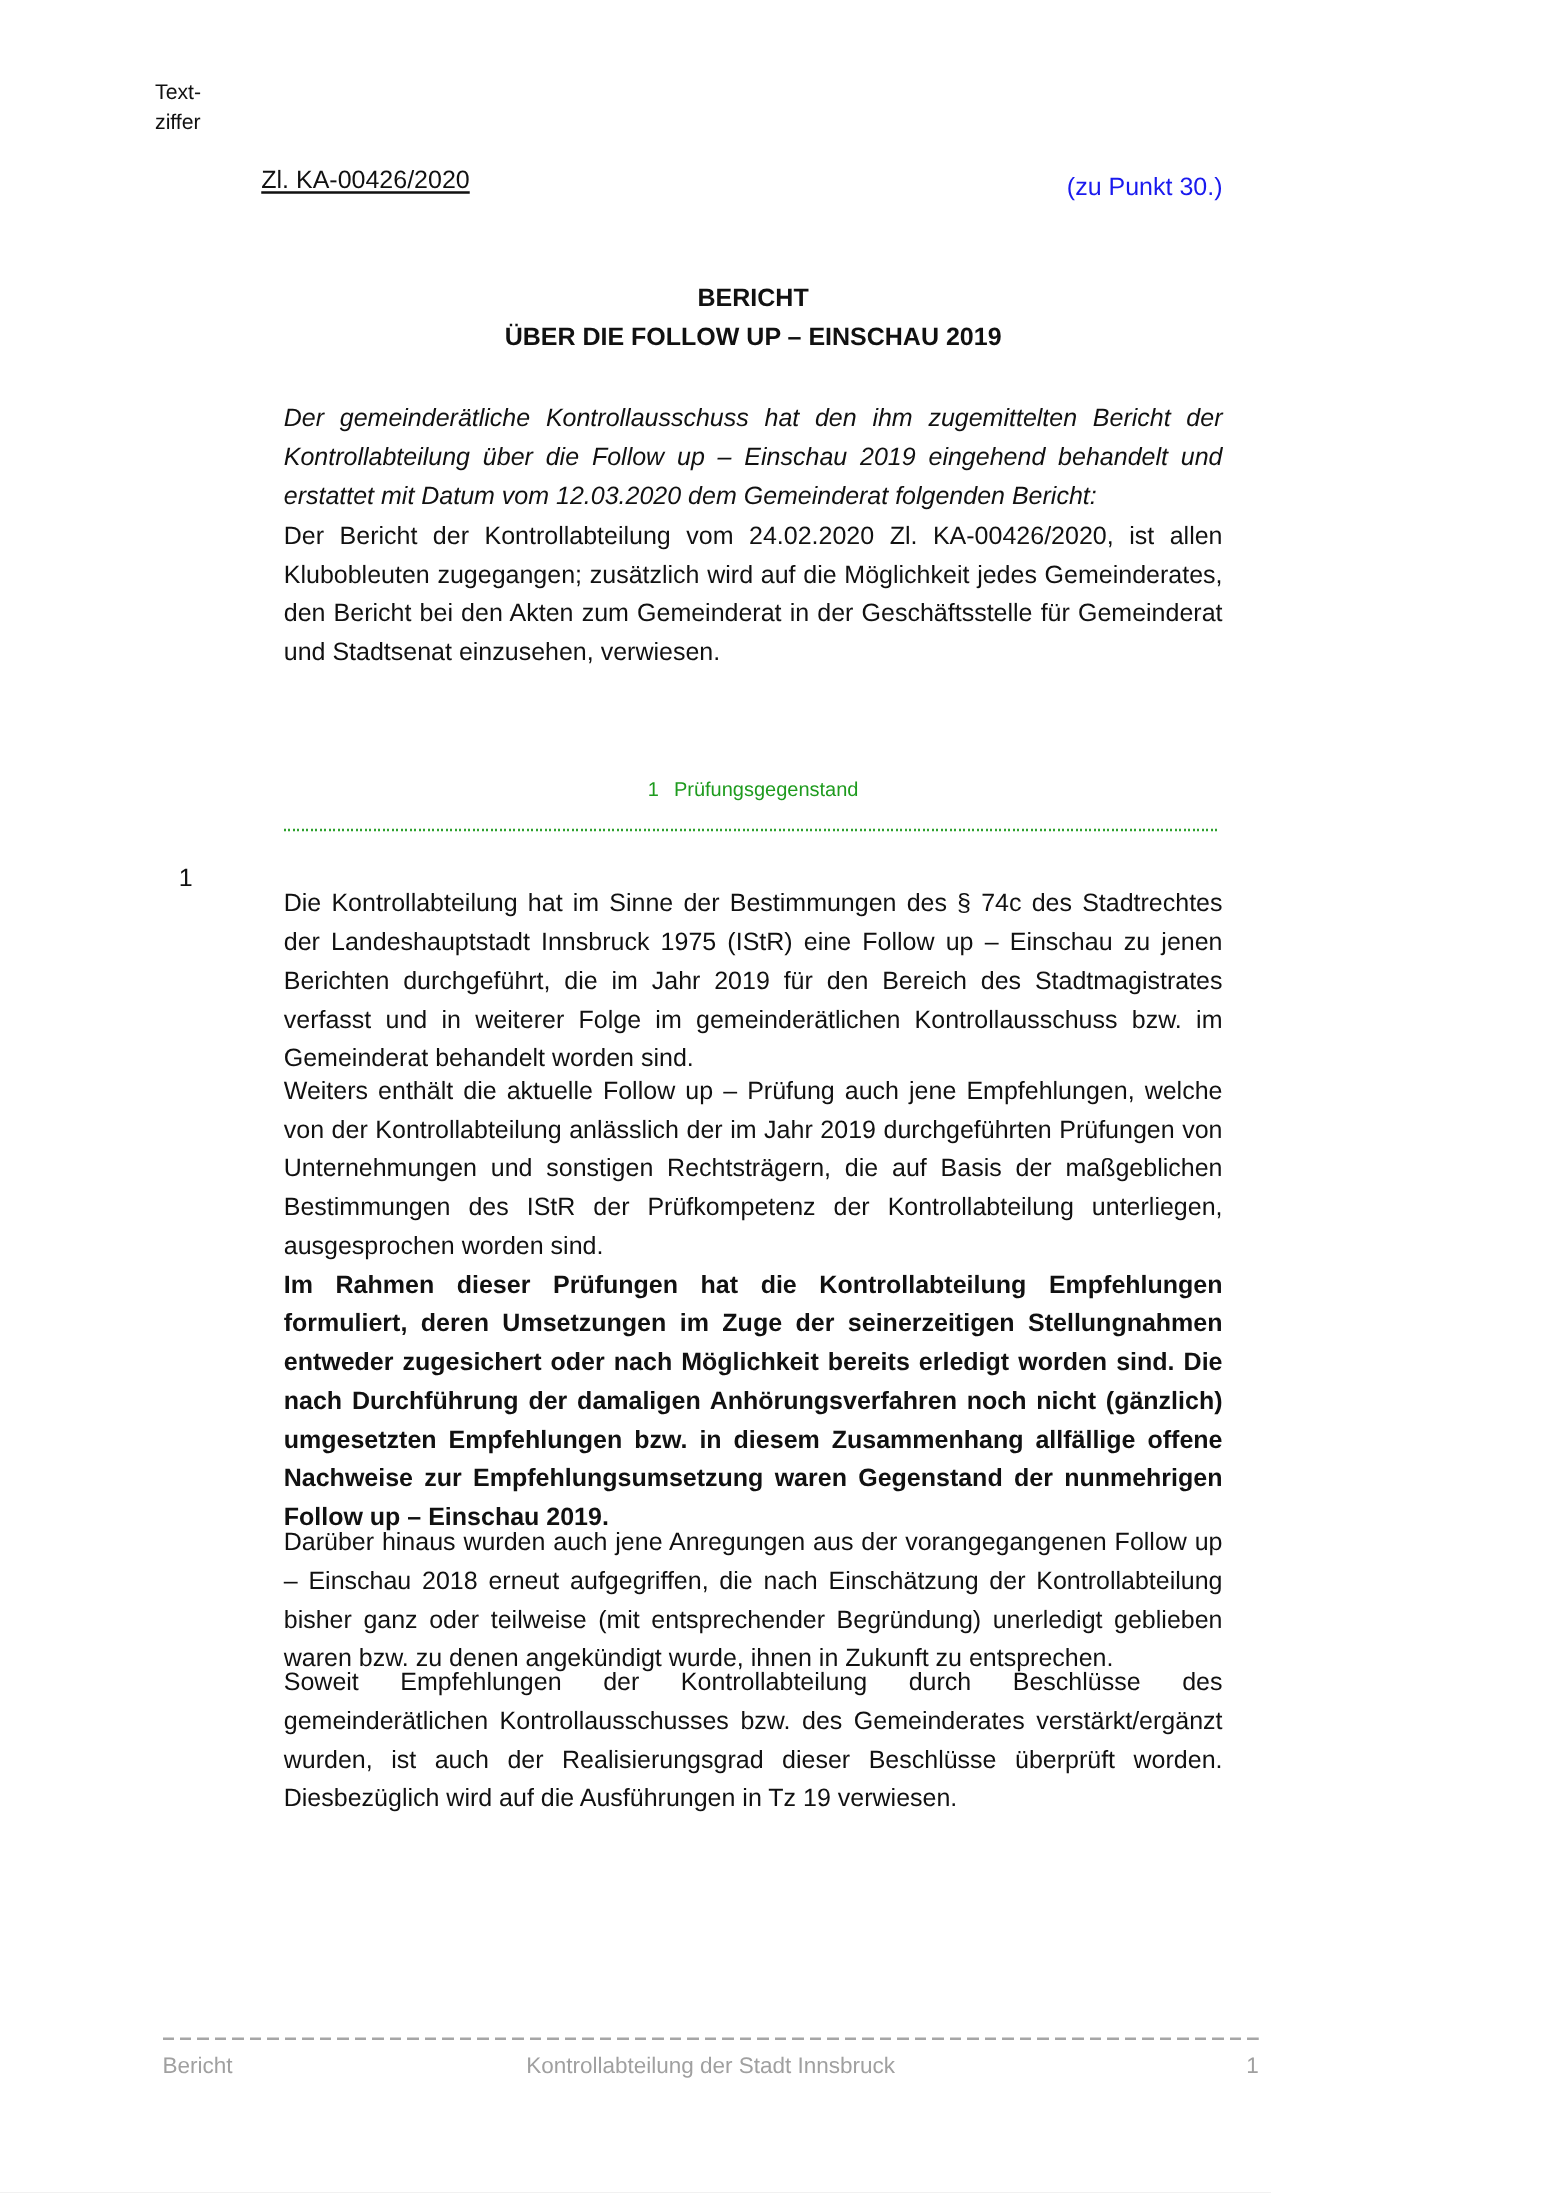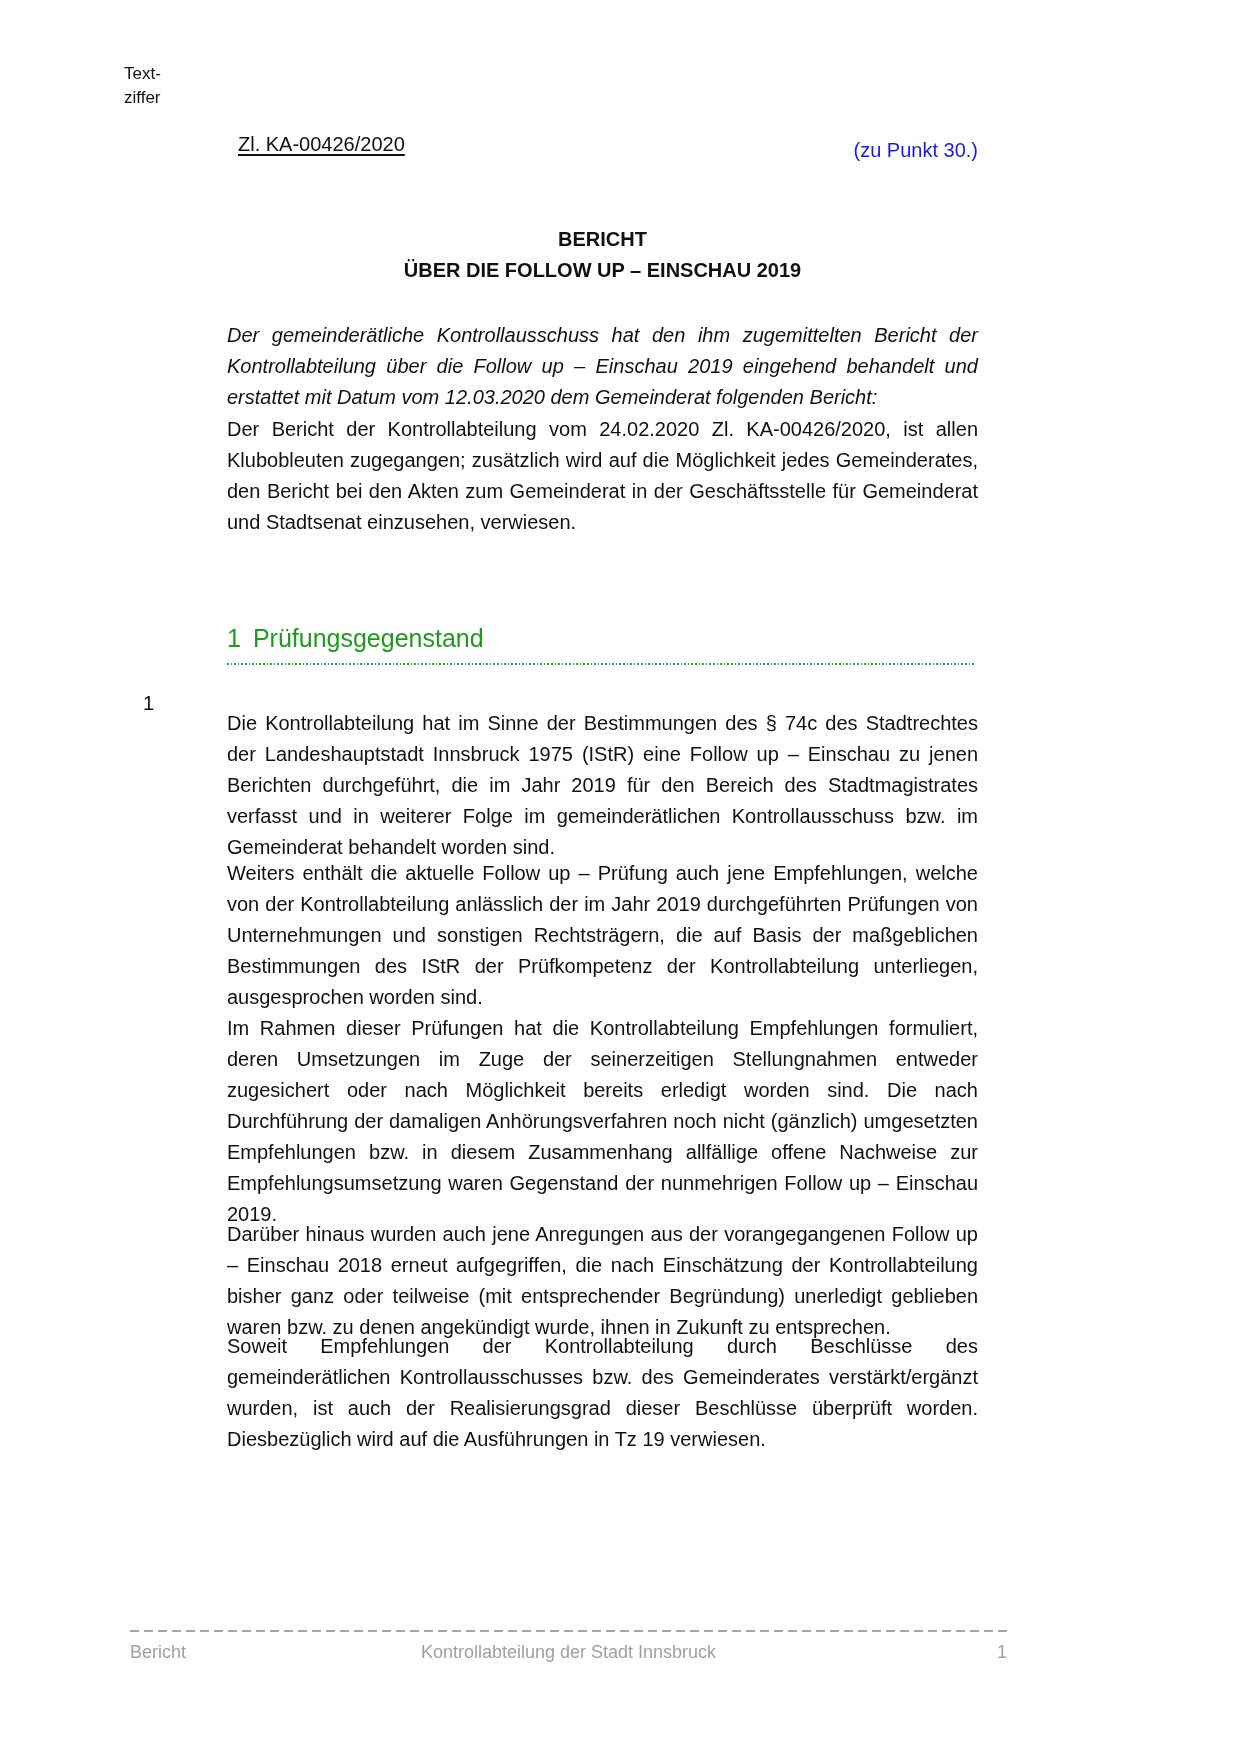--- a/index.html
+++ b/index.html
@@ -18,21 +18,21 @@
     position: absolute;
     left: 124px;
     top: 62px;
     font-size: 17px;
     line-height: 24px;
     white-space: pre-line;
     color: #111111;
   }
   .ref-number {
     position: absolute;
-    left: 238px;
+    left: 209px;
     top: 133px;
     font-size: 20px;
     text-decoration: underline;
     text-underline-offset: 3px;
   }
   .agenda-note {
     position: absolute;
     left: 227px;
     top: 139px;
     width: 751px;
@@ -60,43 +60,43 @@
     hyphens: auto;
     -webkit-hyphens: auto;
   }
   .p-intro1 { top: 320px; font-style: italic; }
   .p-intro2 { top: 414px; }
   .section-heading {
     position: absolute;
     left: 227px;
     top: 624px;
     width: 751px;
-    text-align: left;
-    font-size: 25px;
+    text-align: center;
+    font-size: 16px;
     color: #1E9B1E;
   }
   .section-heading .num { margin-right: 12px; }
   .dotted-rule {
     position: absolute;
     left: 227px;
     top: 663px;
     width: 748px;
     height: 2px;
     background: repeating-linear-gradient(90deg, #2EA12E 0 1.6px, transparent 1.6px 3.6px);
   }
   .tz-number {
     position: absolute;
     left: 143px;
     top: 688px;
     font-size: 20px;
     line-height: 31px;
   }
   .p-tz1    { top: 708px; }
   .p-body2  { top: 858px; }
-  .p-body3  { top: 1013px; }
+  .p-body3  { top: 1013px; font-weight: bold; }
   .p-body4  { top: 1199px; margin-top: 20px; }
   .p-body5  { top: 1331px; }
   .footer-rule {
     position: absolute;
     left: 130px;
     top: 1630px;
     width: 877px;
     height: 2px;
     background: repeating-linear-gradient(90deg, #A6A6A6 0 9px, transparent 9px 14px);
   }

